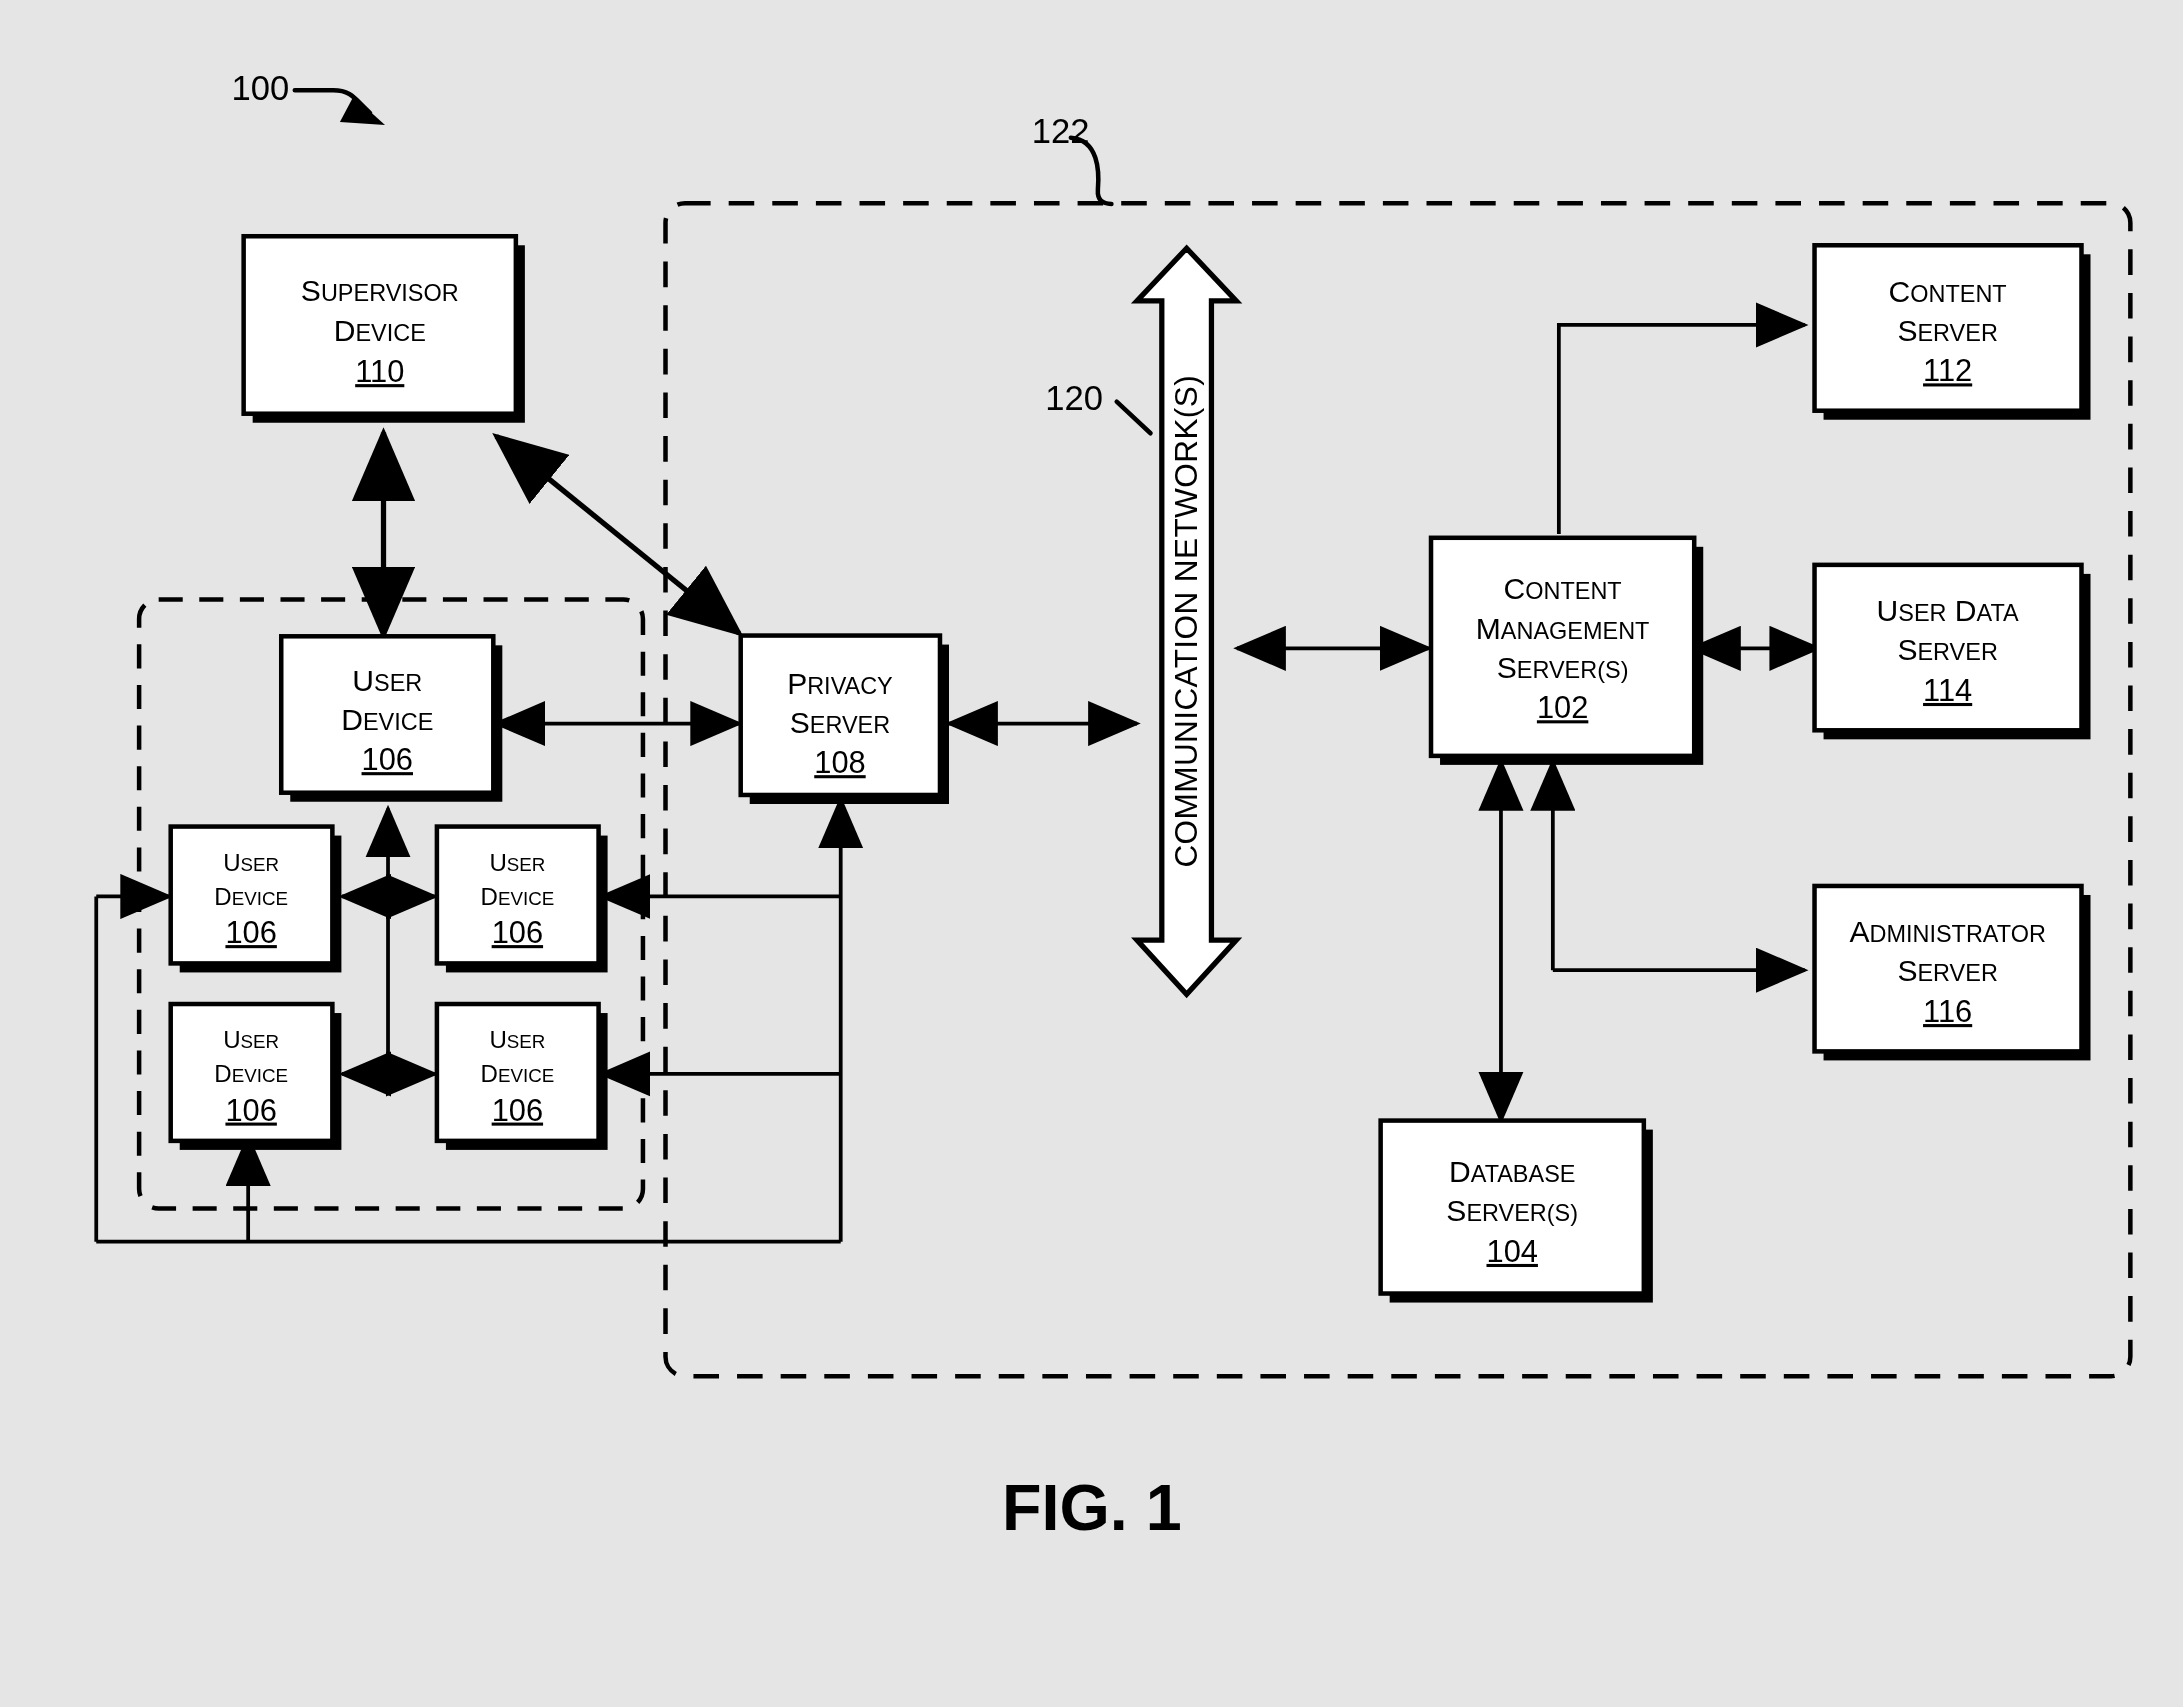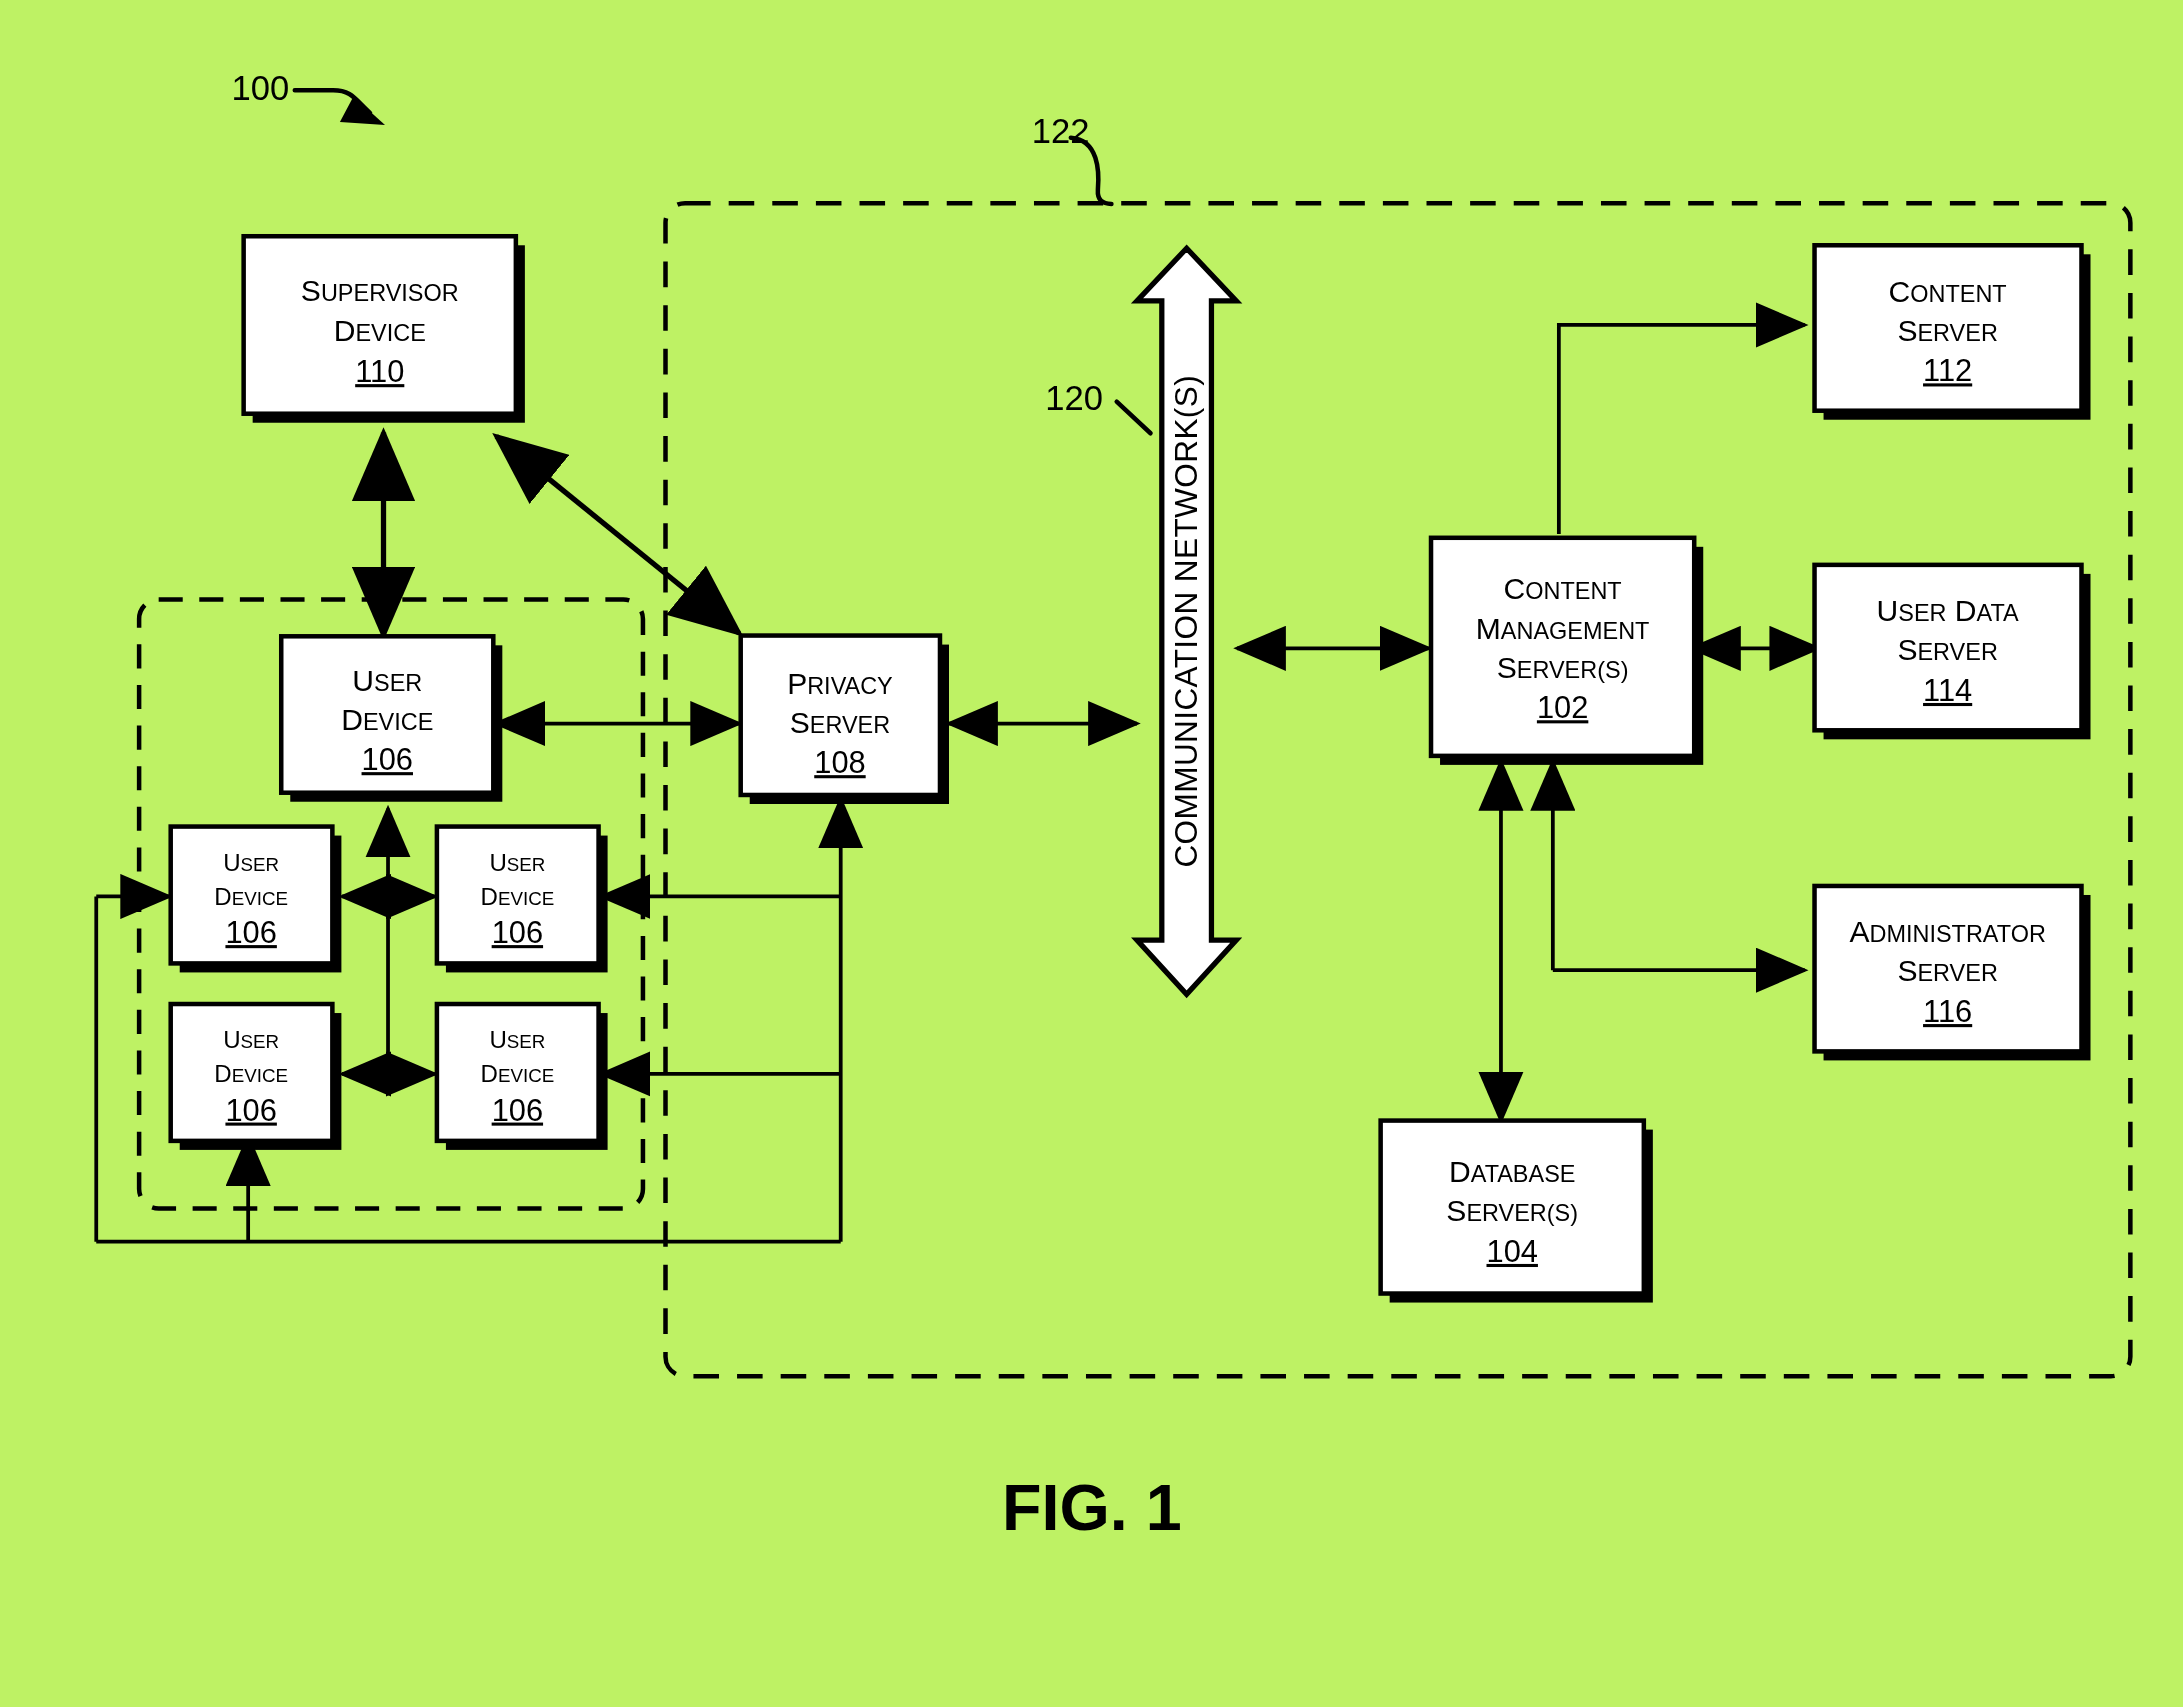--- a/index.html
+++ b/index.html
@@ -11,21 +11,21 @@
   body {
     width: 2183px;
     height: 1708px;
     font-family: "Liberation Sans", sans-serif;
     overflow: hidden;
   }
   #figure-root {
     position: relative;
     width: 2183px;
     height: 1708px;
-    background: #bef264;
+    background: #e5e5e5;
   }
   svg#diagram {
     position: absolute;
     top: 0;
     left: 0;
     width: 2183px;
     height: 1708px;
     display: block;
   }
   

